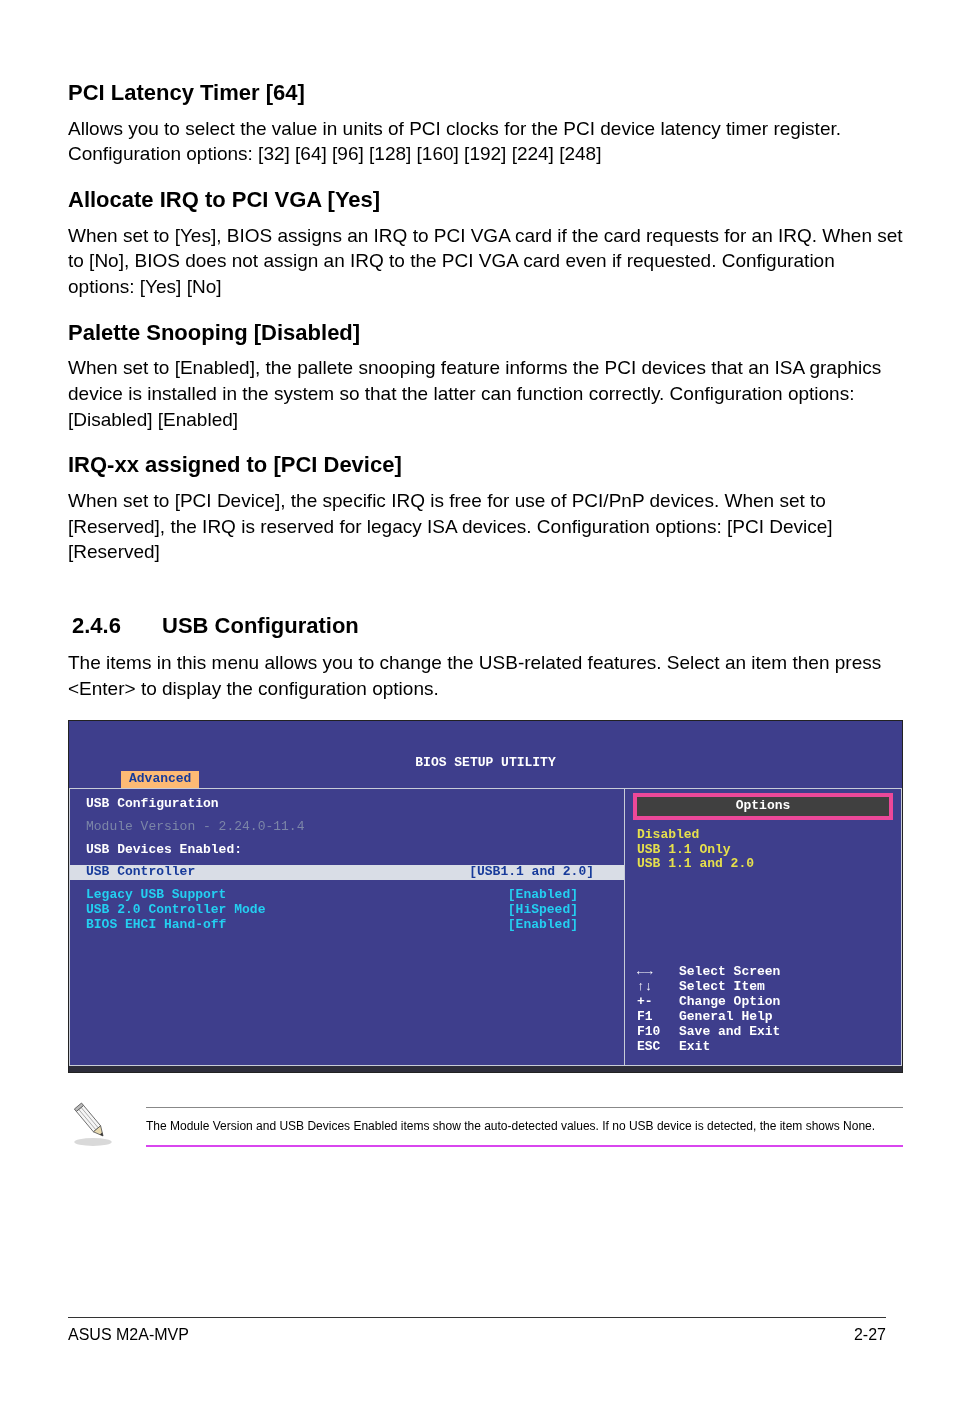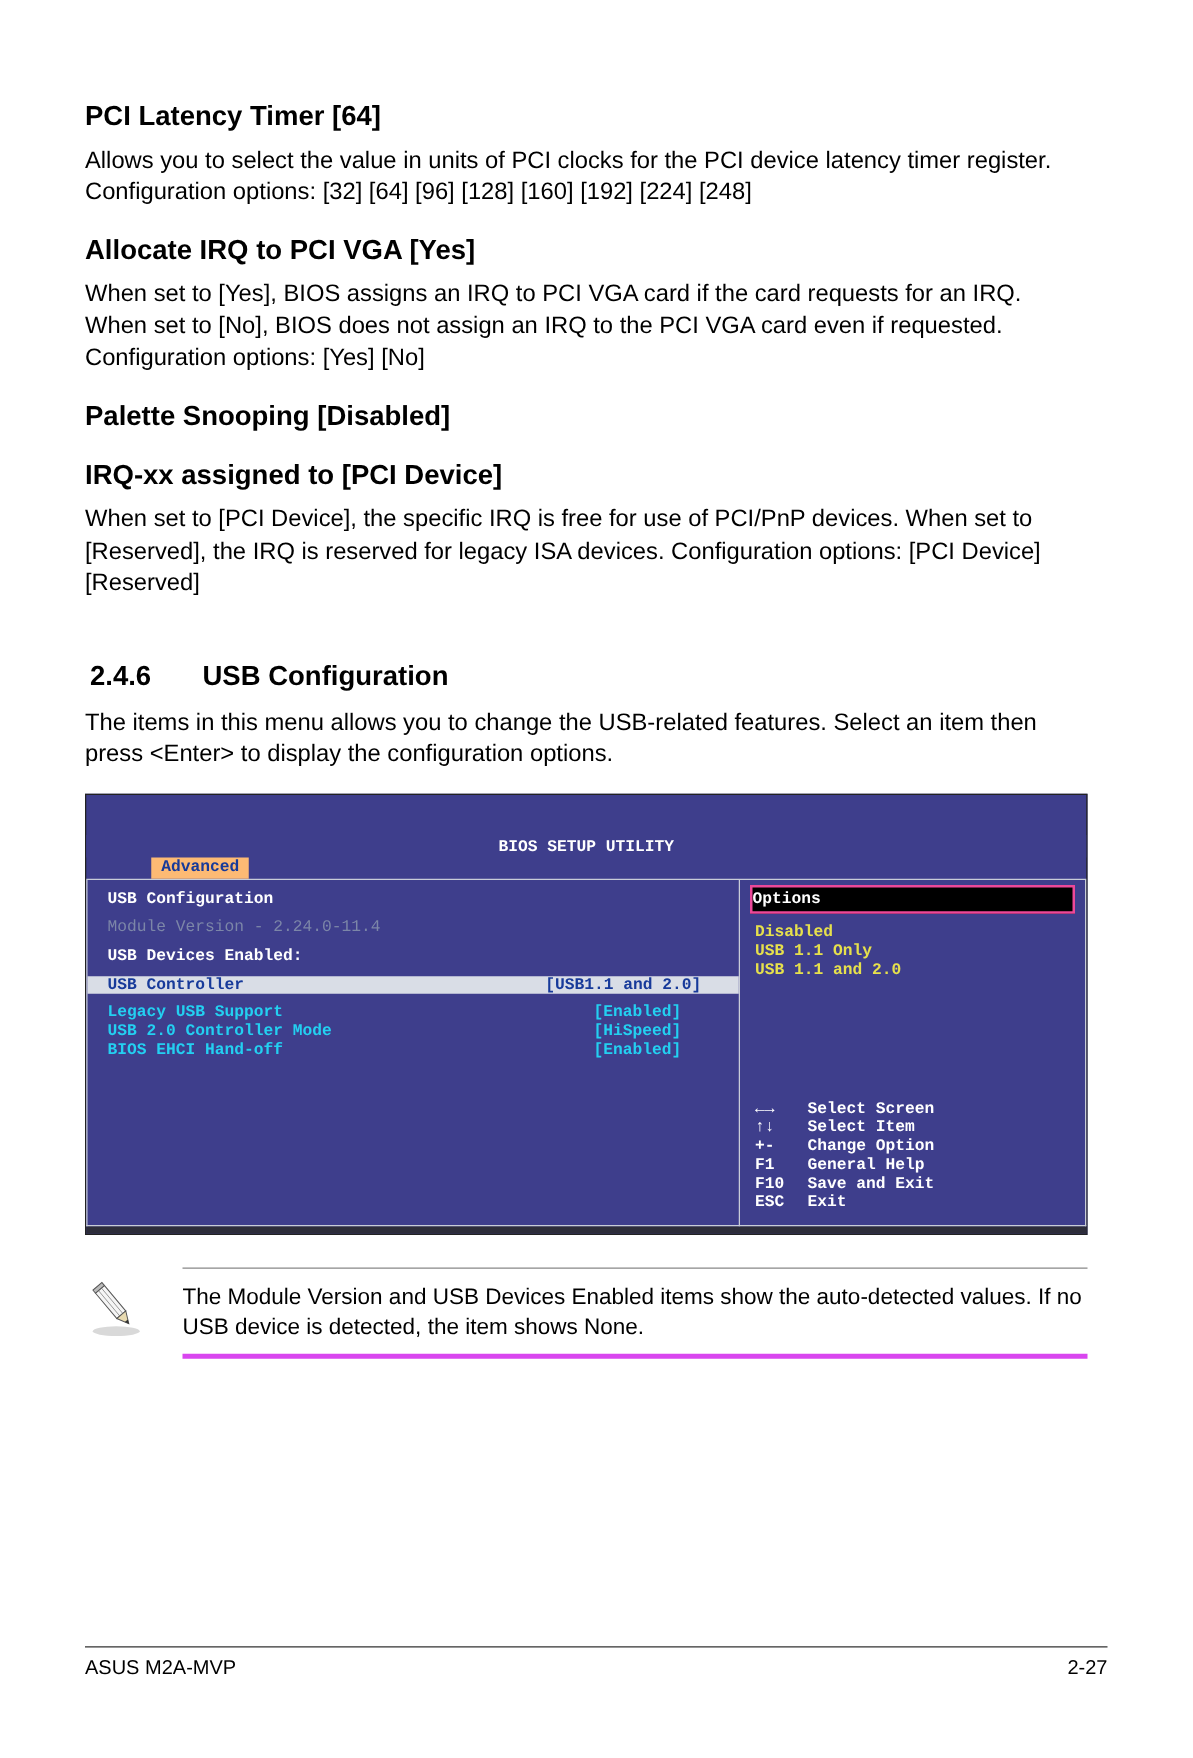--- a/index.html
+++ b/index.html
@@ -6,21 +6,21 @@
     margin: 0;
     background: #fff;
     font-family: Arial, Helvetica, sans-serif;
     color: #000;
     font-size: 19px;
     line-height: 1.35;
   }
   .page {
     width: 954px;
     min-height: 1406px;
-    padding: 60px 84px 40px 68px;
+    padding: 60px 51px 40px 68px;
     box-sizing: border-box;
     position: relative;
   }
   h1 {
     font-size: 22px;
     font-weight: bold;
     margin: 0 0 8px 0;
   }
   h2.section-num {
     font-size: 22px;
@@ -86,26 +86,27 @@
     display: flex;
     flex-direction: column;
     justify-content: space-between;
   }
   .bios-heading {
     color: #fff;
     font-weight: bold;
     margin: 2px 0 8px 0;
   }
   .bios-heading-box {
-    background: #000000;
-    color: #fff;
-    font-weight: bold;
+    background: #404040;
+    color: #fff;
+    font-weight: bold;
+    text-align: center;
     padding: 2px 0;
     margin: -2px -4px 8px -4px;
-    border: 2px solid #ec4899;
+    border: 4px solid #ec4899;
   }
   .bios-dim {
     color: #7c86a8;
   }
   .bios-yellow {
     color: #e6e04c;
     font-weight: bold;
   }
   .bios-cyan {
     color: #23d0f1;
@@ -155,23 +156,23 @@
     width: 50px;
     flex: 0 0 50px;
   }
   .note .icon svg {
     width: 50px;
     height: 50px;
   }
   .note .text {
     flex: 1;
     border-top: 1px solid #888;
-    border-bottom: 4px solid #d946ef;
+    border-bottom: 2px solid #d946ef;
     padding: 10px 0;
-    font-size: 18px;
+    font-size: 12px;
   }
 
   
   .footer {
     position: absolute;
     bottom: 60px;
     left: 68px;
     right: 68px;
     display: flex;
     justify-content: space-between;
@@ -190,20 +191,21 @@
     <p>Allows you to select the value in units of PCI clocks for the PCI device latency timer register. Configuration options: [32] [64] [96] [128] [160] [192] [224] [248]</p>
   </div>
 
   <div class="block">
     <h1>Allocate IRQ to PCI VGA [Yes]</h1>
     <p>When set to [Yes], BIOS assigns an IRQ to PCI VGA card if the card requests for an IRQ. When set to [No], BIOS does not assign an IRQ to the PCI VGA card even if requested. Configuration options: [Yes] [No]</p>
   </div>
 
   <div class="block">
     <h1>Palette Snooping [Disabled]</h1>
+    <p>When set to [Enabled], the pallete snooping feature informs the PCI devices that an ISA graphics device is installed in the system so that the latter can function correctly. Configuration options: [Disabled] [Enabled]</p>
   </div>
 
   <div class="block">
     <h1>IRQ-xx assigned to [PCI Device]</h1>
     <p>When set to [PCI Device], the specific IRQ is free for use of PCI/PnP devices. When set to [Reserved], the IRQ is reserved for legacy ISA devices. Configuration options: [PCI Device] [Reserved]</p>
   </div>
 
   <h2 class="section-num">
     <span class="num">2.4.6</span><span>USB Configuration</span>
   </h2>

